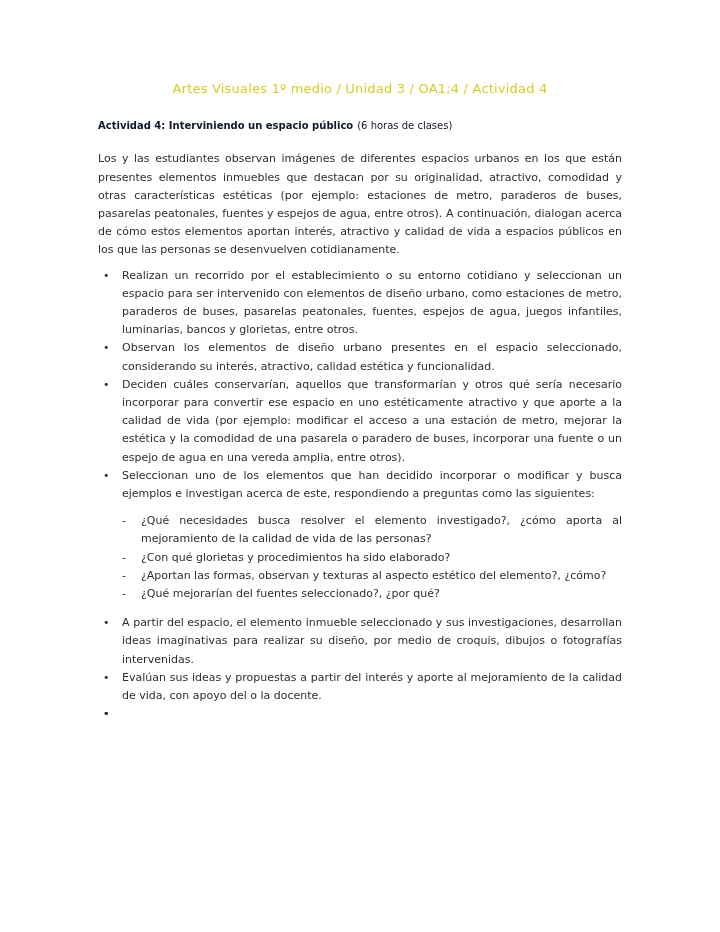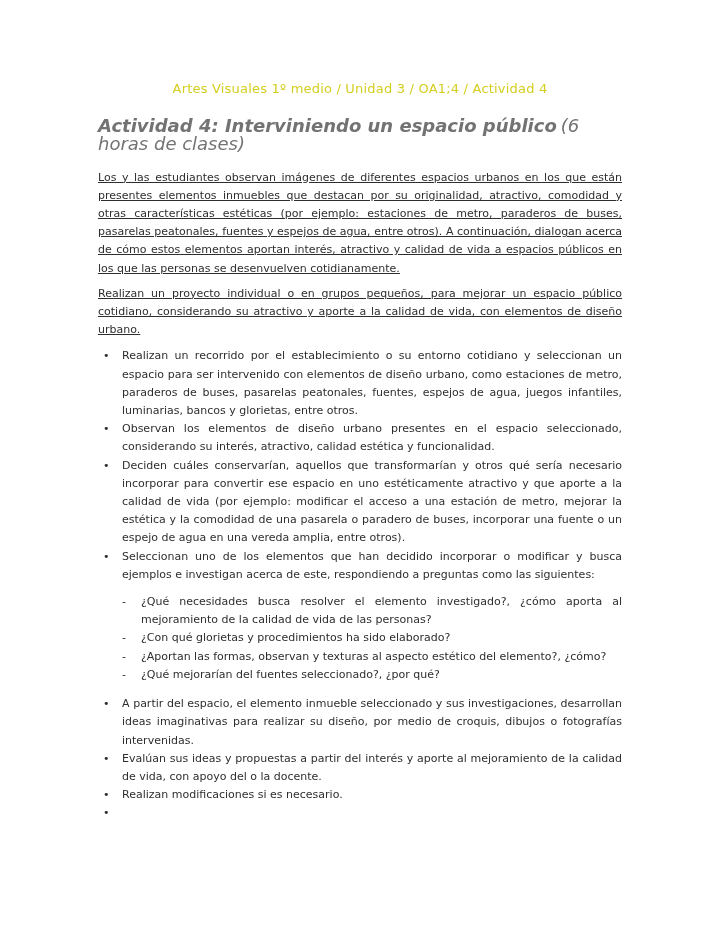--- a/index.html
+++ b/index.html
@@ -25,33 +25,31 @@
   .doc-title {
     margin: 0 0 19px 0;
     text-align: center;
     font-size: 13px;
     font-weight: normal;
     color: #d5ce20;
     letter-spacing: 0.2px;
   }
   .activity-heading {
     margin: 0 0 15px 0;
-    font-size: 18px;
+    font-size: 10px;
     font-weight: bold;
-    color: #737373;
-    font-style: italic;
+    color: #0f172a;
   }
   .activity-heading .duration {
     font-weight: normal;
     margin-left: 4px;
   }
   .para {
     margin: 0 0 7px 0;
     text-align: justify;
-    text-decoration: underline;
   }
   .para.last {
     margin-bottom: 8px;
   }
   ul.step-list {
     list-style: none;
     margin: 0;
     padding: 0;
   }
   ul.step-list > li {
@@ -87,21 +85,20 @@
   <div class="content">
 
     <h1 class="doc-title">Artes Visuales 1º medio / Unidad 3 / OA1;4 / Actividad 4</h1>
 
     <h2 class="activity-heading">
       <span>Actividad 4: Interviniendo un espacio público</span><span class="duration">(6 horas de clases)</span>
     </h2>
 
     <p class="para">Los y las estudiantes observan imágenes de diferentes espacios urbanos en los que están presentes elementos inmuebles que destacan por su originalidad, atractivo, comodidad y otras características estéticas (por ejemplo: estaciones de metro, paraderos de buses, pasarelas peatonales, fuentes y espejos de agua, entre otros). A continuación, dialogan acerca de cómo estos elementos aportan interés, atractivo y calidad de vida a espacios públicos en los que las personas se desenvuelven cotidianamente.</p>
 
-    <p class="para last">Realizan un proyecto individual o en grupos pequeños, para mejorar un espacio público cotidiano, considerando su atractivo y aporte a la calidad de vida, con elementos de diseño urbano.</p>
 
     <ul class="step-list">
       <li>
         <span class="marker">•</span>
         <span>Realizan un recorrido por el establecimiento o su entorno cotidiano y seleccionan un espacio para ser intervenido con elementos de diseño urbano, como estaciones de metro, paraderos de buses, pasarelas peatonales, fuentes, espejos de agua, juegos infantiles, luminarias, bancos y glorietas, entre otros.</span>
       </li>
       <li>
         <span class="marker">•</span>
         <span>Observan los elementos de diseño urbano presentes en el espacio seleccionado, considerando su interés, atractivo, calidad estética y funcionalidad.</span>
       </li>
@@ -138,21 +135,20 @@
       <li>
         <span class="marker">•</span>
         <span>A partir del espacio, el elemento inmueble seleccionado y sus investigaciones, desarrollan ideas imaginativas para realizar su diseño, por medio de croquis, dibujos o fotografías intervenidas.</span>
       </li>
       <li>
         <span class="marker">•</span>
         <span>Evalúan sus ideas y propuestas a partir del interés y aporte al mejoramiento de la calidad de vida, con apoyo del o la docente.</span>
       </li>
       <li>
         <span class="marker">•</span>
-        <span>Realizan modificaciones si es necesario.</span>
       </li>
       <li>
         <span class="marker">•</span>
       </li>
     </ul>
 
   </div>
 </div>
 
 </body></html>

